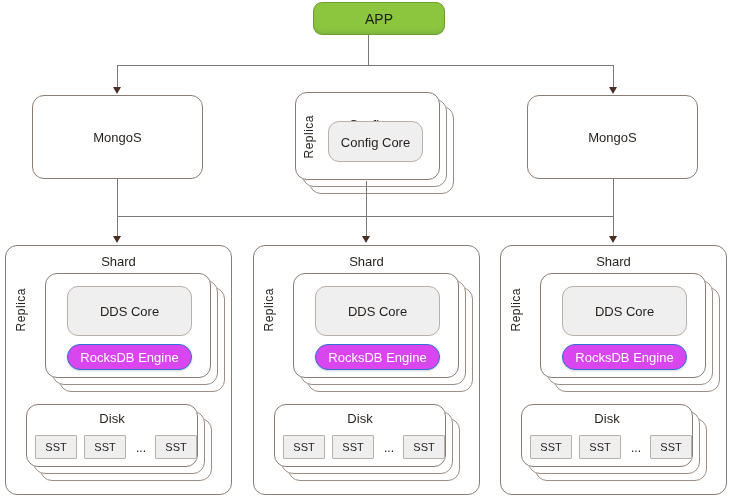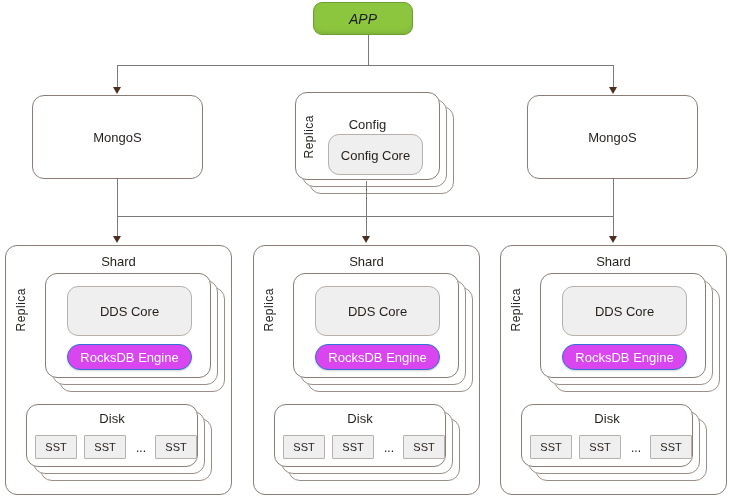--- a/index.html
+++ b/index.html
@@ -65,21 +65,21 @@
          border-top:7px solid #4a2f22;}
 
   #watermark{position:absolute;right:3px;bottom:2px;font-size:6px;
              color:#dcd6d2;letter-spacing:.5px;}
 </style>
 </head>
 <body>
 
 <div id="stage">
 
-  <div id="app-box" class="box" style="left:313px;top:2px;width:100px;height:33px;font-style:italic;">
+  <div id="app-box" class="box" style="left:313px;top:2px;width:132px;height:33px;">
     <div class="t">APP</div>
   </div>
 
   <div class="vline" style="left:368px;top:35px;height:31px;"></div>
 
   <div class="hline" style="left:117px;top:65px;width:497px;"></div>
 
   <div class="vline" style="left:117px;top:65px;height:23px;"></div>
   <div class="arrow" style="left:113px;top:87px;"></div>
 
@@ -92,21 +92,21 @@
 
   <div class="box" style="left:527px;top:95px;width:171px;height:84px;">
     <div class="node-t">MongoS</div>
   </div>
 
   <div class="ghost" style="left:309px;top:106px;width:145px;height:88px;"></div>
   <div class="ghost" style="left:302px;top:99px;width:145px;height:88px;"></div>
   <div class="box" style="left:295px;top:92px;width:145px;height:88px;">
     <div class="grp-title" style="top:24px;">Config</div>
     <div class="vlabel" style="left:6px;top:22px;">Replica</div>
-    <div class="core" style="left:32px;top:41px;width:95px;height:41px;text-decoration:underline;">
+    <div class="core" style="left:32px;top:28px;width:95px;height:41px;text-decoration:underline;">
       <div class="t">Config Core</div>
     </div>
   </div>
 
   <div class="vline" style="left:117px;top:179px;height:58px;"></div>
   <div class="arrow" style="left:113px;top:236px;"></div>
 
   <div class="vline" style="left:366px;top:181px;height:56px;"></div>
   <div class="arrow" style="left:362px;top:236px;"></div>
 

